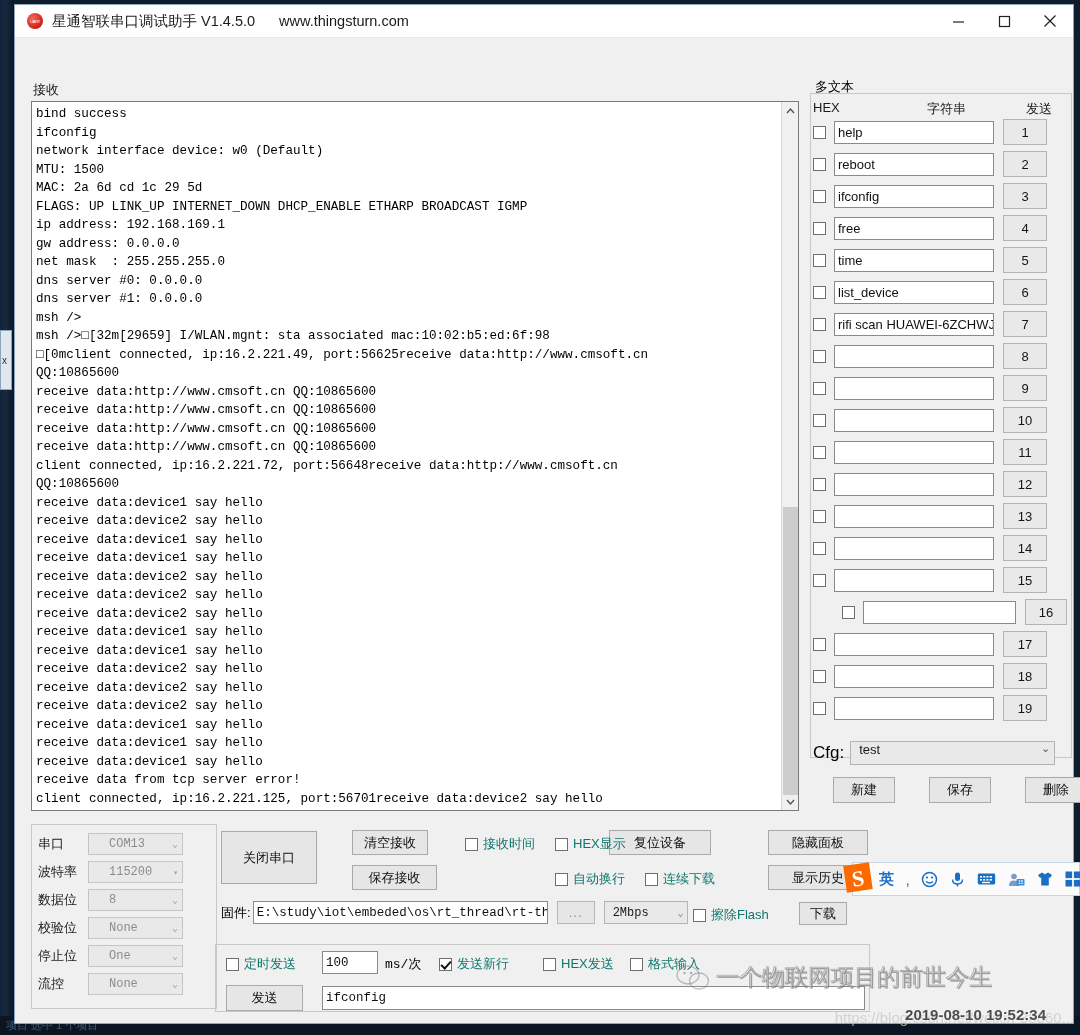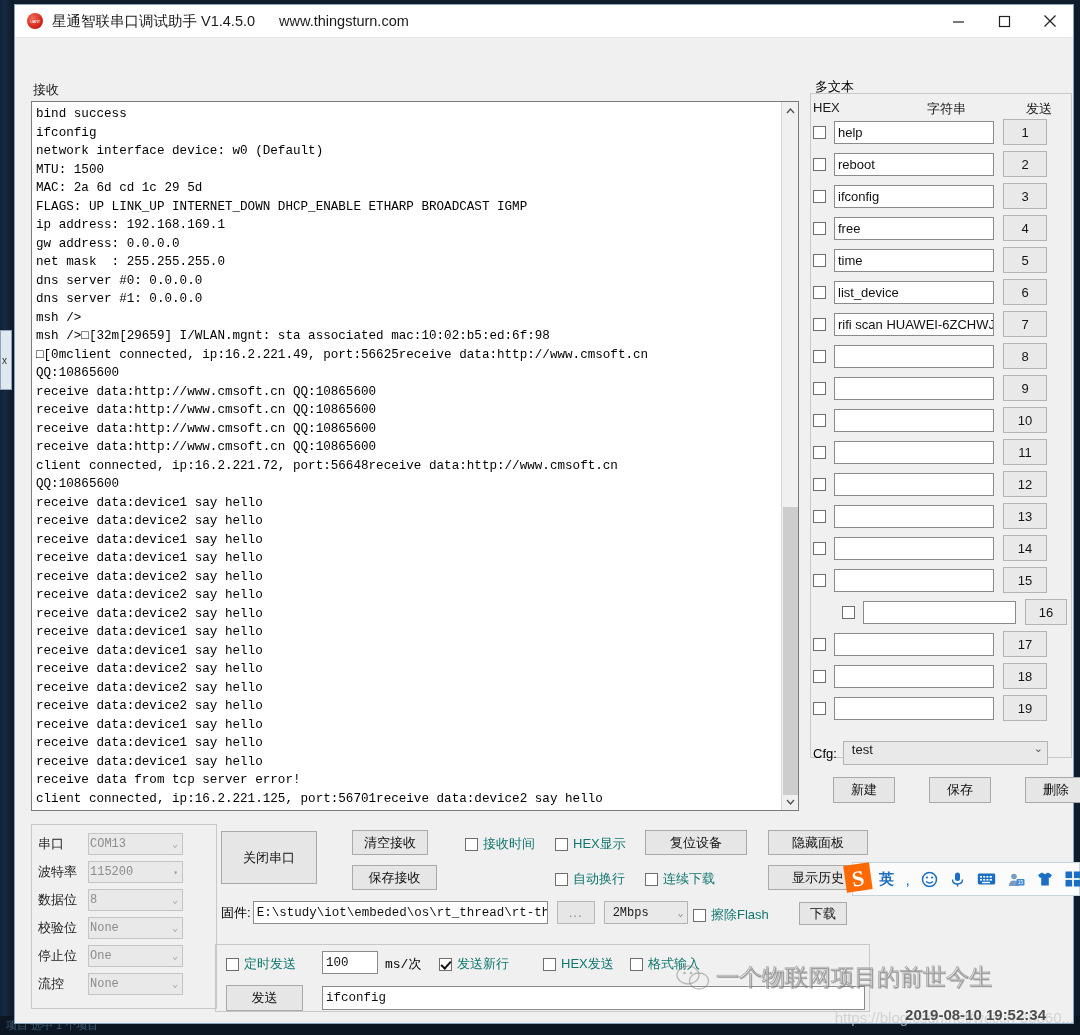--- a/index.html
+++ b/index.html
@@ -112,41 +112,41 @@
     position: absolute; border: 1px solid #c8c8c8; background: transparent;
   }
   #serial-group { left: 16px; top: 786px; width: 186px; height: 185px; }
   .setting-row {
     display: flex; align-items: center; height: 28px; margin-left: 6px;
   }
   .setting-label { width: 50px; font-size: 13px; color: #1a1a1a; }
   .combo {
     width: 95px; height: 22px; background: #e9e9e9;
     border: 1px solid #c4c4c4; display: flex; align-items: center;
-    padding: 0 2px 0 1px; font-size: 12px; color: #8c8c8c;
+    padding: 0 2px 0 20px; font-size: 12px; color: #8c8c8c;
     font-family: "Liberation Mono", monospace;
   }
   .combo .cv { flex: 1 1 auto; overflow: hidden; white-space: nowrap; }
   .combo .chev { color: #9a9a9a; font-size: 10px; margin-right: 2px; }
   .combo.editable { background: #e9e9e9; }
   .combo.editable .chev { font-size: 8px; }
 
   
   .btn {
     background: #e6e6e6; border: 1px solid #a9a9a9;
     font-size: 13px; color: #101010; display: flex;
     align-items: center; justify-content: center;
     font-family: "Liberation Sans", sans-serif;
   }
 
   #btn-close-port { position: absolute; left: 206px; top: 793px; width: 96px; height: 53px; }
 
   #btn-clear-recv { position: absolute; left: 337px; top: 792px; width: 76px; height: 25px; }
   #btn-save-recv  { position: absolute; left: 337px; top: 827px; width: 85px; height: 25px; }
-  #btn-reset-dev  { position: absolute; left: 630px; top: 792px; width: 102px; height: 25px; }
+  #btn-reset-dev  { position: absolute; left: 594px; top: 792px; width: 102px; height: 25px; }
   #btn-hide-panel { position: absolute; left: 753px; top: 792px; width: 100px; height: 25px; }
   #btn-show-hist  { position: absolute; left: 753px; top: 827px; width: 100px; height: 25px; }
 
   .chk-wrap { position: absolute; display: flex; align-items: center; font-size: 13px; color: #0f766e; }
   .chkbox {
     width: 13px; height: 13px; border: 1px solid #6e6e6e; background: #fff;
     margin-right: 5px; position: relative; flex: 0 0 13px;
   }
   .chkbox.checked::after {
     content: ""; position: absolute; left: 3px; top: 0px;
@@ -223,21 +223,21 @@
     font-family: "Liberation Sans", sans-serif;
   }
   .mt-btn {
     width: 44px; height: 26px; margin-left: 9px;
     background: #e9e9e9; border: 1px solid #b4b4b4;
     font-size: 13px; color: #151515;
     display: flex; align-items: center; justify-content: center;
   }
 
   #cfg-row { position: absolute; left: 8px; top: 703px; display: flex; align-items: center; }
-  #cfg-row .lbl { font-size: 13px; margin-right: 6px; }
+  #cfg-row .lbl { font-size: 17px; margin-right: 6px; }
   #cfg-combo {
     width: 205px; height: 24px; background: #e9e9e9; border: 1px solid #b4b4b4;
     display: flex; align-items: flex-start; padding: 0 4px 0 8px; font-size: 13px; color:#1a1a1a;
   }
   #cfg-combo .cv { flex: 1 1 auto; }
   .cfg-btn { position: absolute; top: 739px; width: 62px; height: 26px; }
   #cfg-new { left: 28px; }
   #cfg-save { left: 124px; }
   #cfg-del { left: 220px; }
 

